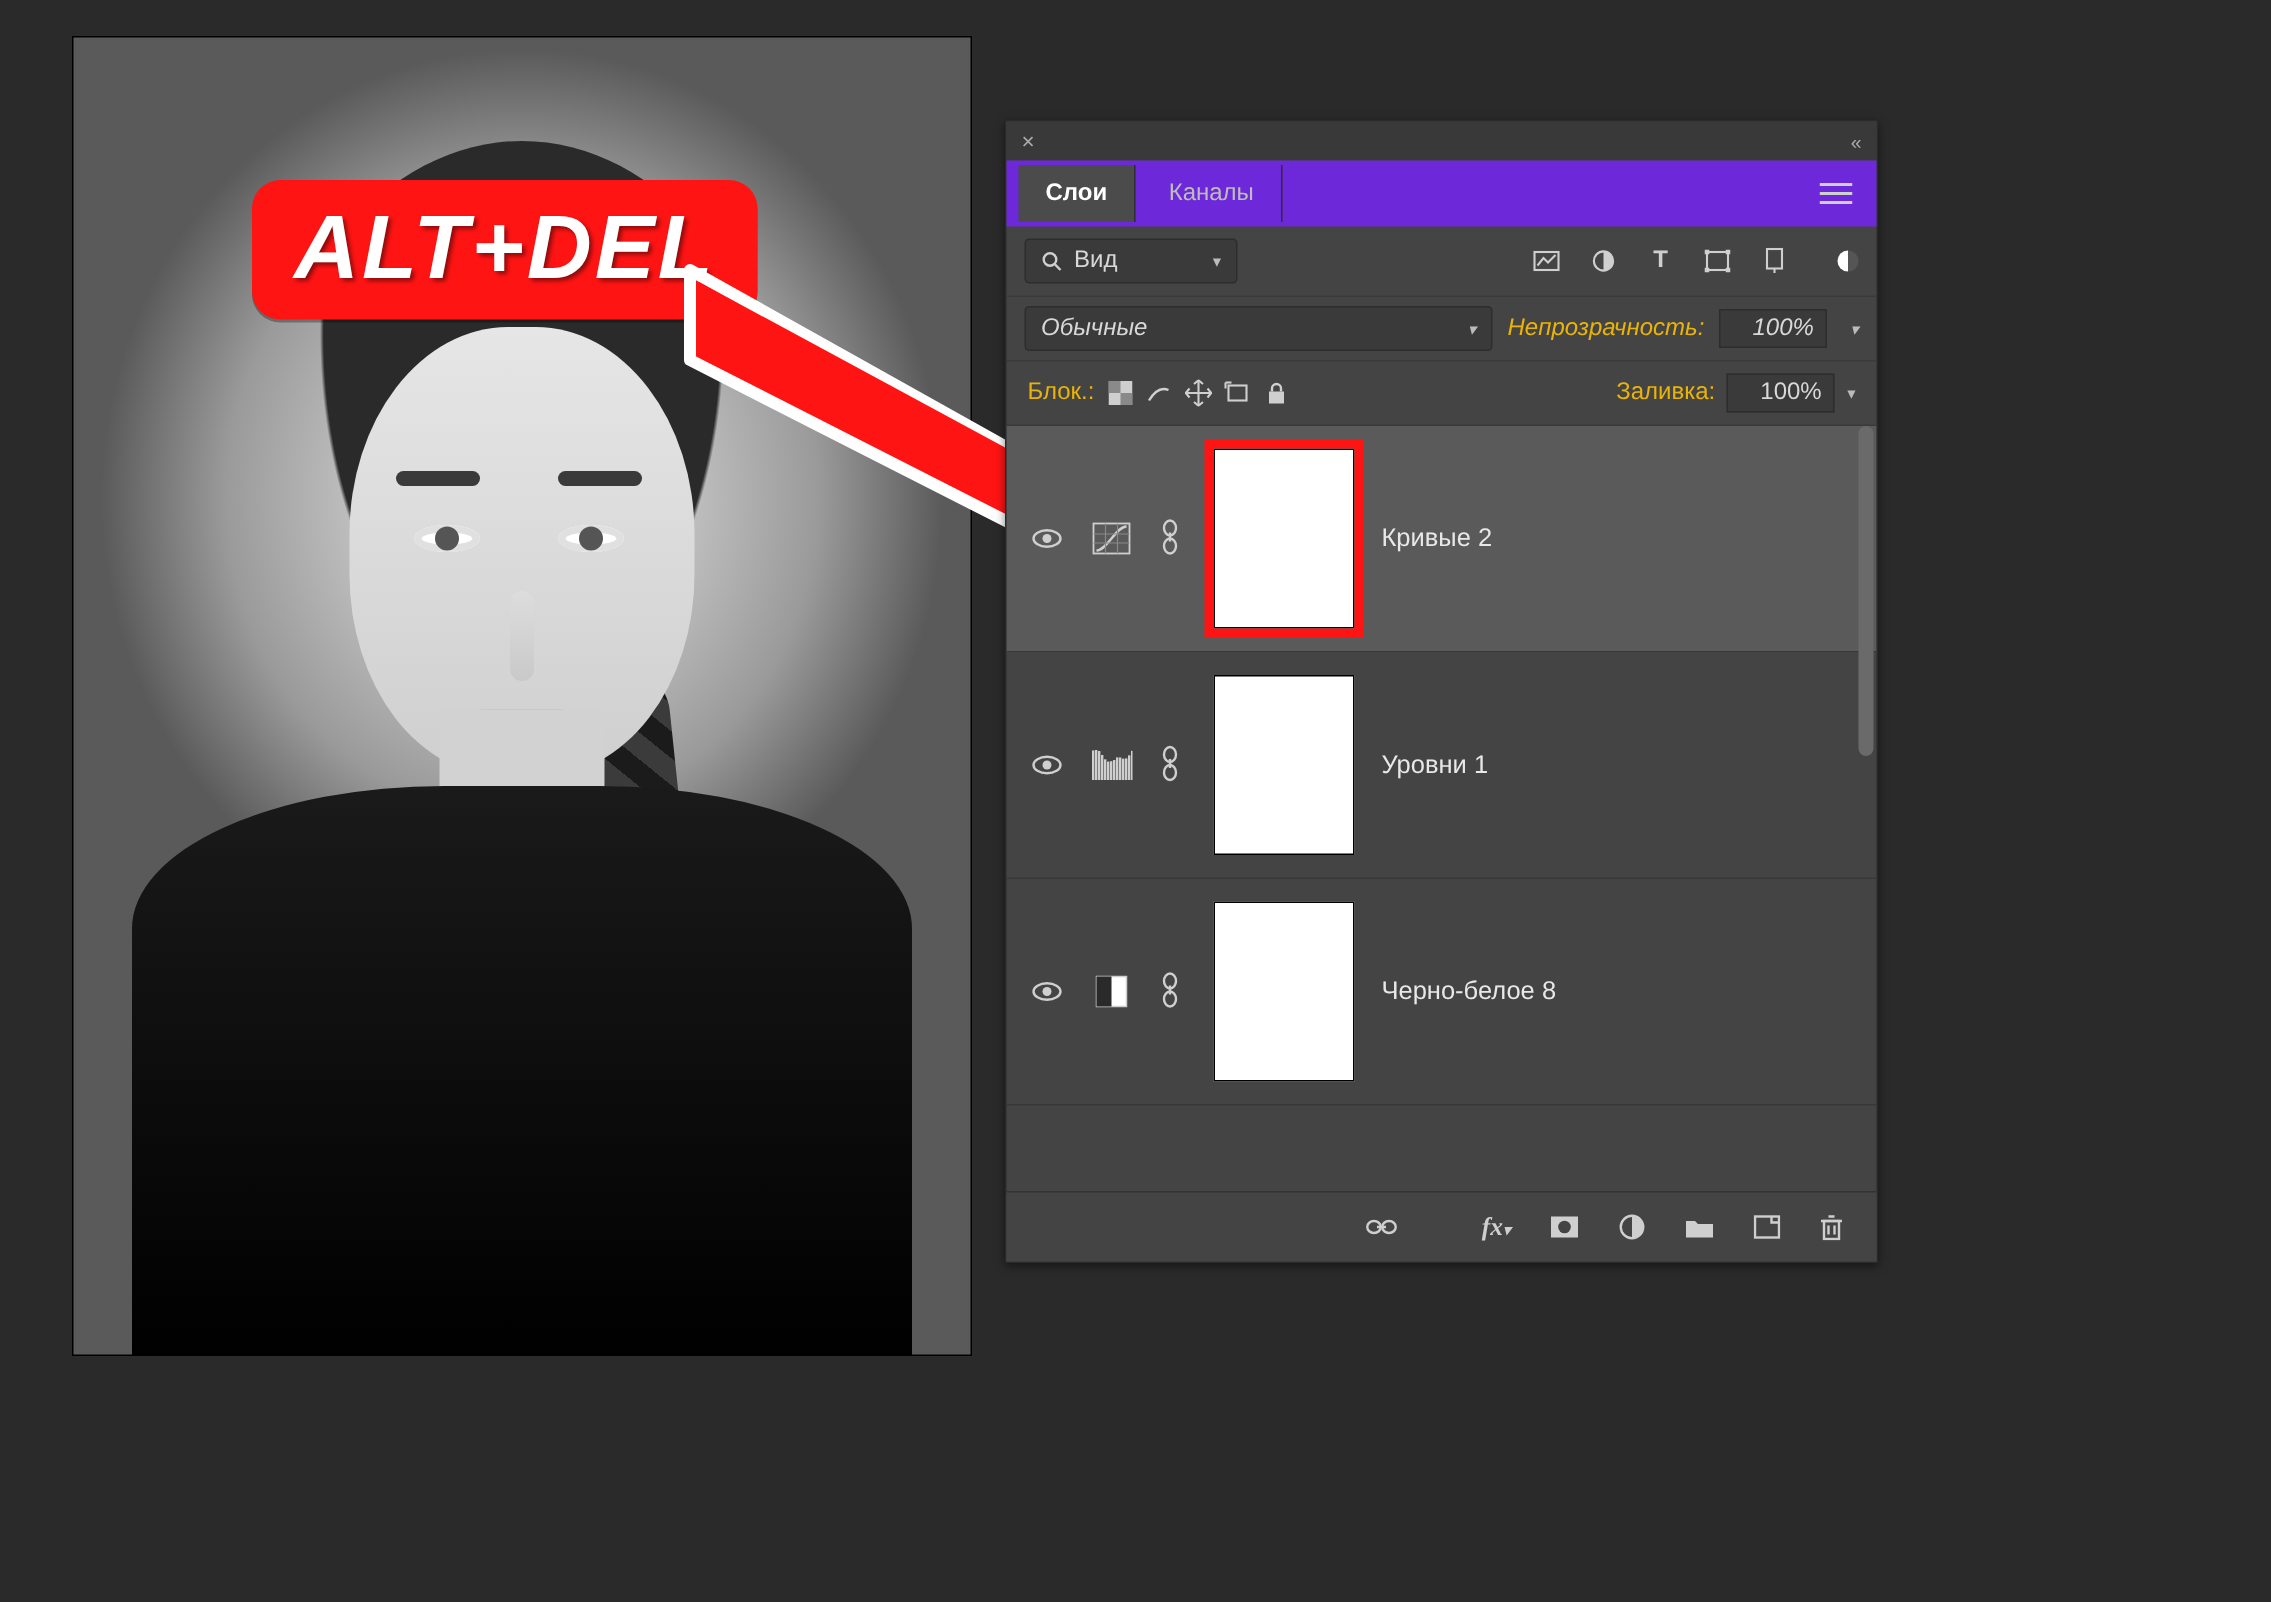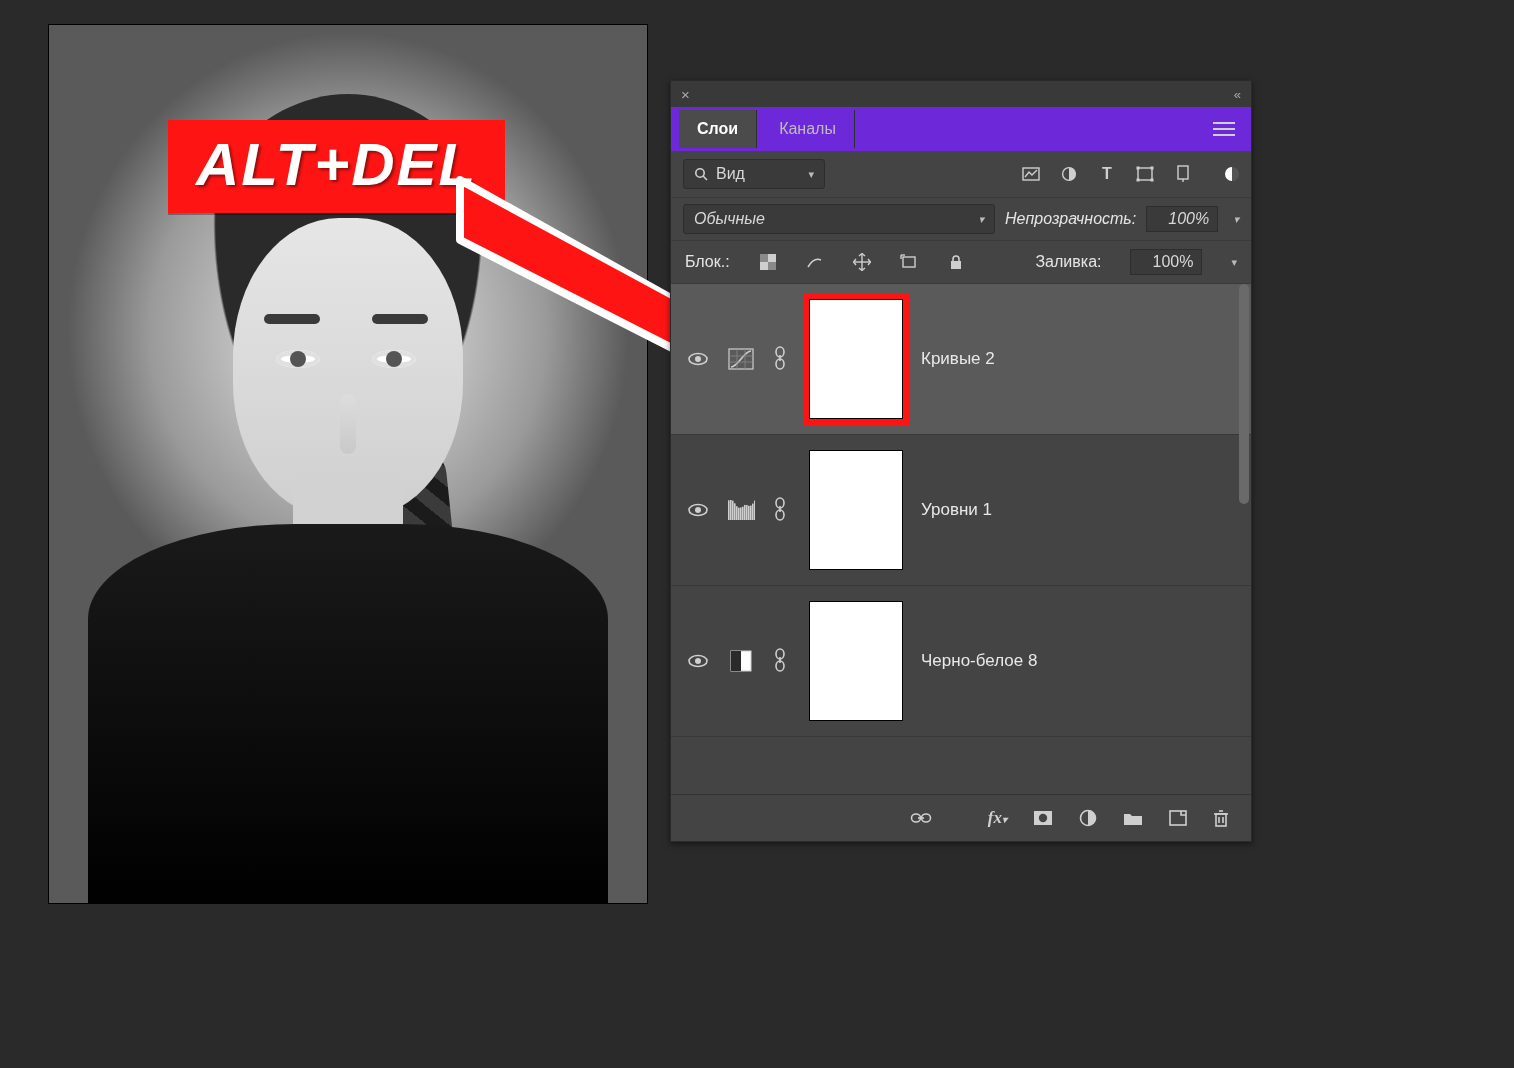--- a/index.html
+++ b/index.html
@@ -26,21 +26,21 @@
     box-shadow:inset 0 0 0 5px #e0e0e0;}
   .eye::after{content:"";position:absolute;left:50%;top:50%;width:16px;height:16px;margin:-8px 0 0 -8px;background:#555;border-radius:50%;}
   .eye.l{left:38%;} .eye.r{left:54%;}
   .brow{position:absolute;width:56px;height:10px;background:#3a3a3a;border-radius:6px;top:33%;}
   .brow.l{left:36%;} .brow.r{left:54%;}
   .lips{position:absolute;left:50%;top:51%;transform:translateX(-50%);width:74px;height:22px;background:#b8a9a6;border-radius:12px;}
   .nose{position:absolute;left:50%;top:42%;transform:translateX(-50%);width:16px;height:60px;background:linear-gradient(#ddd,#c9c9c9);border-radius:8px;}
 
   .badge{position:absolute;left:120px;top:96px;background:#ff1414;color:#fff;font-weight:800;
     font-style:italic;font-size:60px;padding:10px 28px 14px;letter-spacing:2px;
-    text-shadow:2px 2px 3px rgba(0,0,0,.45);box-shadow:0 2px 0 rgba(0,0,0,.3);}
+    text-shadow:2px 2px 3px rgba(0,0,0,.45);box-shadow:0 2px 0 rgba(0,0,0,.3);border-radius:19px;}
 
   
   .arrow{position:absolute;left:450px;top:170px;width:430px;height:260px;pointer-events:none;}
 
   
   .panel{position:absolute;left:670px;top:80px;width:580px;height:760px;background:#444;
     border:1px solid #2a2a2a;box-shadow:0 2px 6px rgba(0,0,0,.5);font-size:16px;color:#d8d8d8;}
   .panel-top{height:26px;background:#393939;display:flex;align-items:center;justify-content:space-between;padding:0 10px;}
   .panel-top .x{color:#aaa;font-size:15px;}
   .collapse{font-size:13px;color:#aaa;}
@@ -49,23 +49,23 @@
   .tab.active{background:#4b4b4b;color:#fff;font-weight:600;}
   .tabs-menu{margin-left:auto;padding:6px 8px;}
   .row{display:flex;gap:10px;padding:8px 12px;border-bottom:1px solid #3a3a3a;}
   .select{display:flex;align-items:center;gap:8px;background:#3a3a3a;border:1px solid #2d2d2d;padding:5px 10px;border-radius:3px;min-width:120px;}
   .select.wide{min-width:290px;}
   .chev{margin-left:auto;font-size:11px;color:#bbb;}
   .filters{margin-left:auto;display:flex;gap:18px;align-items:center;}
   .ficon{width:20px;height:20px;display:flex;align-items:center;justify-content:center;color:#cfcfcf;}
   .dot{width:14px;height:14px;border-radius:50%;background:linear-gradient(90deg,#fff 50%,#555 50%);margin-left:14px;}
   .opac-row{display:flex;align-items:center;gap:10px;padding:6px 12px;border-bottom:1px solid #3a3a3a;font-style:italic;}
-  .lbl{color:#e5e5e5;}
+  .lbl{color:#eab308;}
   .valuebox{background:#3a3a3a;border:1px solid #2d2d2d;padding:3px 8px;min-width:54px;text-align:right;}
-  .lock-row{display:flex;align-items:center;gap:29px;padding:8px 14px;border-bottom:1px solid #3a3a3a;}
+  .lock-row{display:flex;align-items:center;gap:8px;padding:8px 14px;border-bottom:1px solid #3a3a3a;}
   .lock-row .spacer{flex:1;}
   .mini{width:18px;height:18px;display:inline-flex;align-items:center;justify-content:center;}
 
   .layers{position:relative;height:470px;overflow:hidden;}
   .layer{display:flex;align-items:center;gap:18px;height:150px;border-bottom:1px solid #383838;padding:0 16px;text-align:right;}
   .layer.sel{background:#5a5a5a;}
   .eye-ic{width:22px;text-align:center;}
   .adj-ic{width:28px;height:24px;display:flex;align-items:center;justify-content:center;}
   .link-ic{width:18px;height:28px;}
   .mask{width:92px;height:118px;background:#fff;border:1px solid #000;}

